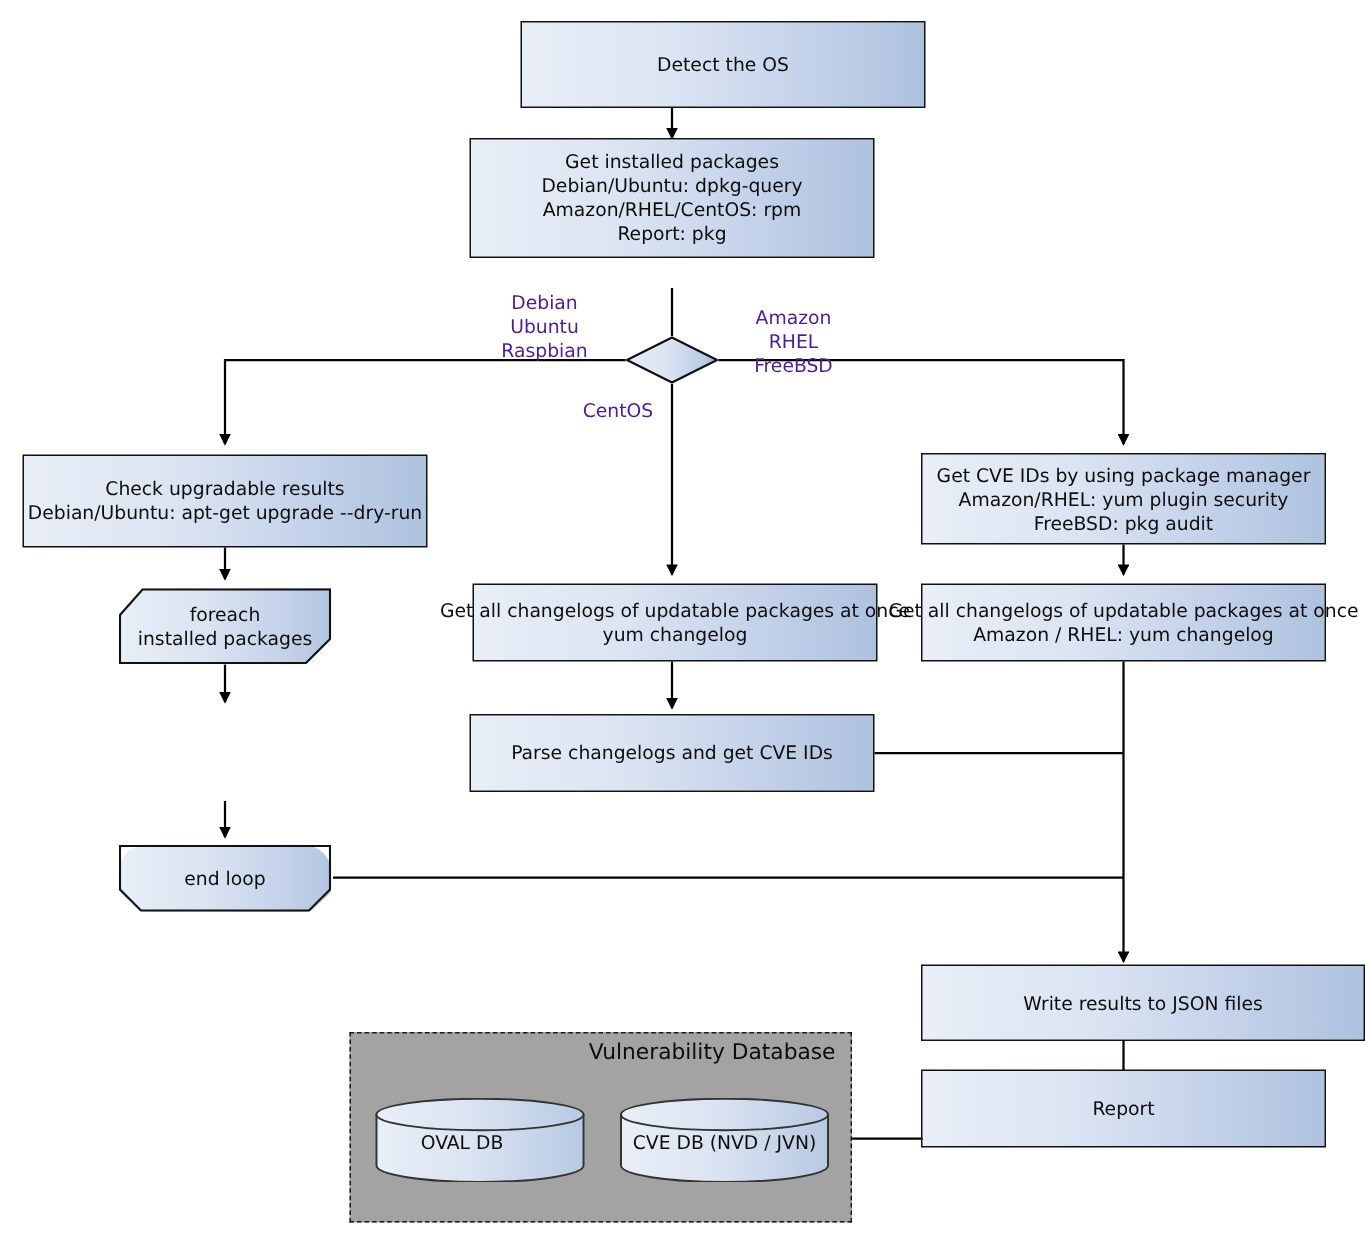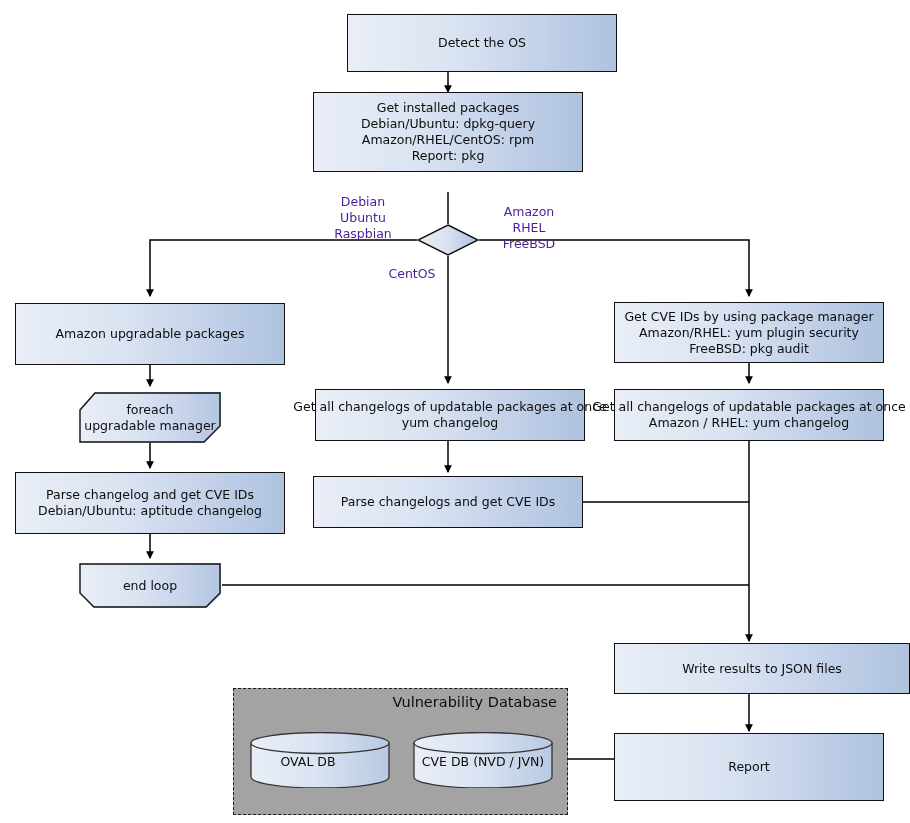--- a/index.html
+++ b/index.html
@@ -181,42 +181,37 @@
     <span>Amazon</span><br>
     <span>RHEL</span><br>
     <span>FreeBSD</span>
   </div>
   <div class="branch-label" style="left:380px; top:266px; width:64px; text-align:center;">
     <span>CentOS</span>
   </div>
 
   <div class="node proc" style="left:15px; top:303px; width:270px; height:62px;">
     <span class="txt">
-      <span>Amazon upgradable packages</span><br>
+      <span>Check upgradable results</span><br>
+      <span>Debian/Ubuntu: apt-get upgrade --dry-run</span>
     </span>
   </div>
 
   <div class="node loop-start" style="left:79px; top:392px; width:142px; height:51px;">
     <span class="txt">
       <span>foreach</span><br>
-      <span>upgradable  manager</span>
+      <span>installed  packages</span>
     </span>
   </div>
   <svg style="position:absolute; left:79px; top:392px; pointer-events:none;" width="142" height="51" viewBox="0 0 142 51">
     <path d="M 1 18 L 16 1 L 141 1 L 141 34 L 125 50 L 1 50 Z" fill="none" stroke="#111111" stroke-width="1.4"></path>
   </svg>
 
-  <div class="node proc" style="left:15px; top:472px; width:270px; height:62px;">
-    <span class="txt">
-      <span>Parse changelog and get  CVE IDs</span><br>
-      <span>Debian/Ubuntu: aptitude changelog</span>
-    </span>
-  </div>
-
-  <div class="node loop-end" style="left:79px; top:563px; width:142px; height:45px;">
+
+  <div class="node loop-end" style="left:79px; top:563px; width:142px; height:45px;border-radius:19px;">
     <span class="txt">end loop</span>
   </div>
   <svg style="position:absolute; left:79px; top:563px; pointer-events:none;" width="142" height="45" viewBox="0 0 142 45">
     <path d="M 1 1 L 141 1 L 141 30 L 127 44 L 15 44 L 1 30 Z" fill="none" stroke="#111111" stroke-width="1.4"></path>
   </svg>
 
   <div class="node proc overflow" style="left:315px; top:389px; width:270px; height:52px;">
     <span class="txt">
       <span>Get all changelogs of updatable packages at once</span><br>
       <span>yum changelog</span>
@@ -239,21 +234,21 @@
     <span class="txt">
       <span>Get all changelogs of updatable packages at once</span><br>
       <span>Amazon / RHEL: yum changelog</span>
     </span>
   </div>
 
   <div class="node proc" style="left:614px; top:643px; width:296px; height:51px;">
     <span class="txt">Write results to JSON files</span>
   </div>
 
-  <div class="node proc" style="left:614px; top:733px; width:270px; height:68px;">
+  <div class="node proc" style="left:614px; top:713px; width:270px; height:52px;">
     <span class="txt">Report</span>
   </div>
 
   <div class="cluster" style="left:233px; top:688px; width:335px; height:127px;">
     <div class="cluster-title">Vulnerability Database</div>
   </div>
 
   <div class="cyl" style="left:250px; top:732px; width:116px; height:56px;">
     <svg width="140" height="56" viewBox="0 0 140 56">
       <defs>

